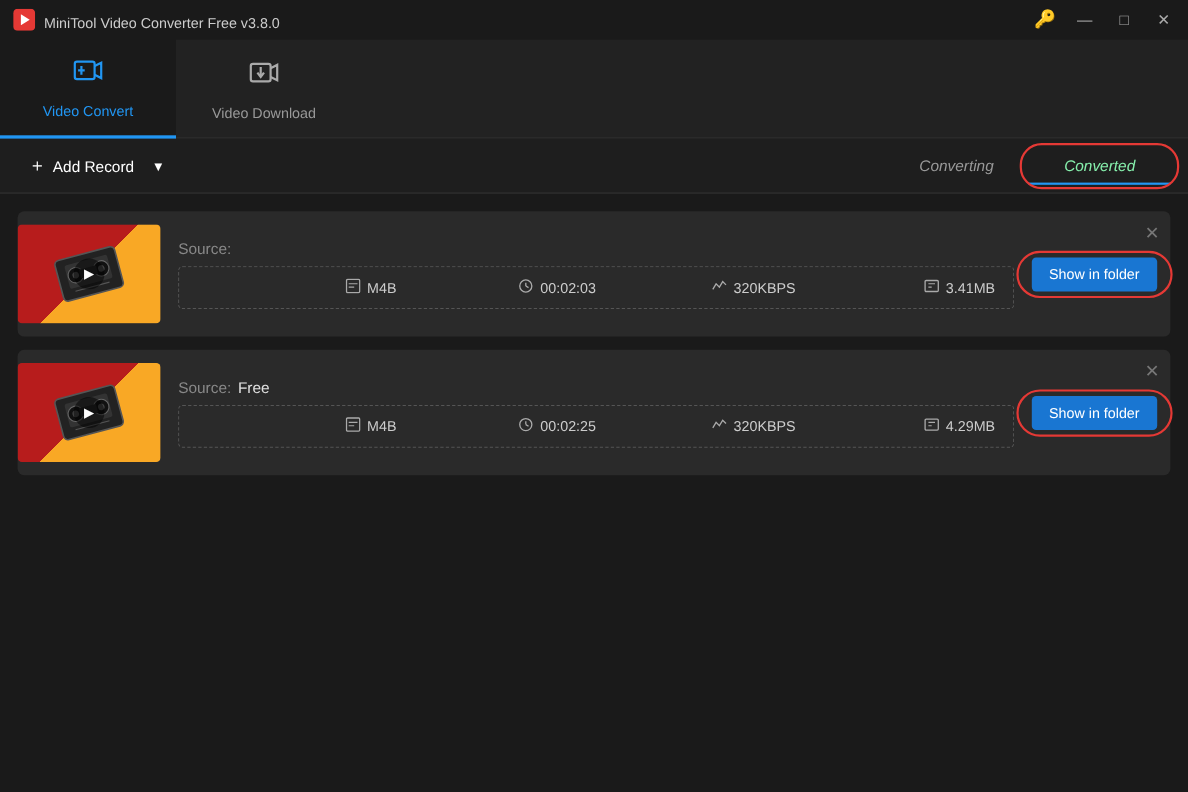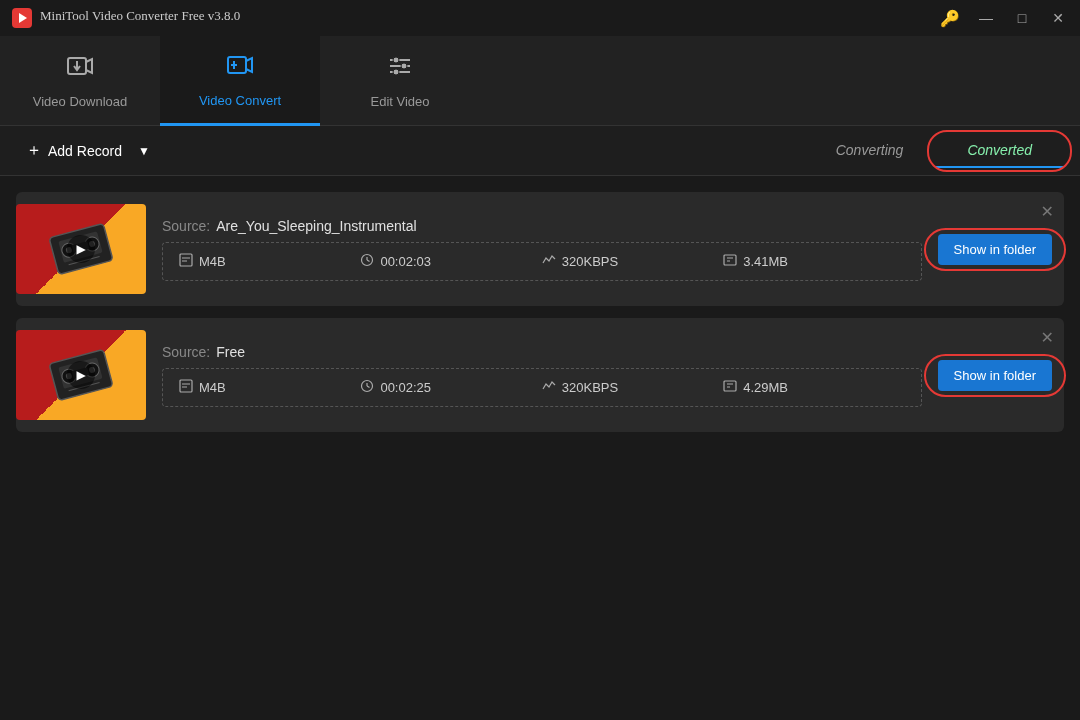--- a/index.html
+++ b/index.html
@@ -16,23 +16,22 @@
     .titlebar {
       height: 36px;
       background: #1a1a1a;
       display: flex;
       align-items: center;
       padding: 0 12px;
       justify-content: space-between;
     }
     .titlebar-left {
       display: flex;
-      align-items: flex-start;
+      align-items: flex-end;
       gap: 8px;
-      font-family: Liberation Serif, serif;
     }
     .app-logo {
       width: 20px;
       height: 20px;
     }
     .titlebar-title {
       font-size: 13px;
       color: #ccc;
     }
     .titlebar-controls {
@@ -225,20 +224,21 @@
       align-items: center;
       gap: 0;
     }
     .detail-item {
       display: flex;
       align-items: center;
       gap: 6px;
       flex: 1;
       font-size: 13px;
       color: #ccc;
+      justify-content: flex-end;
     }
     .detail-icon {
       color: #aaa;
       font-size: 14px;
     }
 
     .show-folder-btn {
       background: #1976d2;
       border: none;
       color: #fff;
@@ -286,54 +286,41 @@
   </div>
   <div class="titlebar-controls">
     <span style="cursor:pointer;color:#f9a825;font-size:16px;">🔑</span>
     <span class="titlebar-btn">—</span>
     <span class="titlebar-btn">□</span>
     <span class="titlebar-btn close-btn">✕</span>
   </div>
 </div>
 
 <div class="navbar">
+  <div class="nav-item active">
+    <span class="nav-icon">
+      <svg width="28" height="28" viewBox="0 0 28 28" fill="none">
+        <rect x="2" y="6" width="18" height="16" rx="2" stroke="#2196f3" stroke-width="2" fill="none"></rect>
+        <polyline points="20,10 26,7 26,21 20,18" stroke="#2196f3" stroke-width="2" fill="none"></polyline>
+        <line x1="8" y1="10" x2="8" y2="18" stroke="#2196f3" stroke-width="2"></line>
+        <line x1="5" y1="14" x2="11" y2="14" stroke="#2196f3" stroke-width="2"></line>
+      </svg>
+    </span>
+    <span style="color:#2196f3;font-size:13px;">Video Convert</span>
+  </div>
   <div class="nav-item">
     <span class="nav-icon">
       <svg width="28" height="28" viewBox="0 0 28 28" fill="none">
         <rect x="2" y="6" width="18" height="16" rx="2" stroke="#aaa" stroke-width="2" fill="none"></rect>
         <polyline points="20,10 26,7 26,21 20,18" stroke="#aaa" stroke-width="2" fill="none"></polyline>
         <line x1="11" y1="9" x2="11" y2="17" stroke="#aaa" stroke-width="2"></line>
         <polyline points="8,14 11,18 14,14" stroke="#aaa" stroke-width="2" fill="none"></polyline>
       </svg>
     </span>
     <span style="color:#999;font-size:13px;">Video Download</span>
-  </div>
-  <div class="nav-item active">
-    <span class="nav-icon">
-      <svg width="28" height="28" viewBox="0 0 28 28" fill="none">
-        <rect x="2" y="6" width="18" height="16" rx="2" stroke="#2196f3" stroke-width="2" fill="none"></rect>
-        <polyline points="20,10 26,7 26,21 20,18" stroke="#2196f3" stroke-width="2" fill="none"></polyline>
-        <line x1="8" y1="10" x2="8" y2="18" stroke="#2196f3" stroke-width="2"></line>
-        <line x1="5" y1="14" x2="11" y2="14" stroke="#2196f3" stroke-width="2"></line>
-      </svg>
-    </span>
-    <span style="color:#2196f3;font-size:13px;">Video Convert</span>
-  </div>
-  <div class="nav-item">
-    <span class="nav-icon">
-      <svg width="28" height="28" viewBox="0 0 28 28" fill="none">
-        <line x1="4" y1="8" x2="24" y2="8" stroke="#aaa" stroke-width="2"></line>
-        <line x1="4" y1="14" x2="24" y2="14" stroke="#aaa" stroke-width="2"></line>
-        <line x1="4" y1="20" x2="24" y2="20" stroke="#aaa" stroke-width="2"></line>
-        <circle cx="10" cy="8" r="3" fill="#aaa" stroke="#222" stroke-width="1"></circle>
-        <circle cx="18" cy="14" r="3" fill="#aaa" stroke="#222" stroke-width="1"></circle>
-        <circle cx="10" cy="20" r="3" fill="#aaa" stroke="#222" stroke-width="1"></circle>
-      </svg>
-    </span>
-    <span style="color:#999;font-size:13px;">Edit Video</span>
   </div>
 </div>
 
 <div class="toolbar">
   <button class="add-files-btn">
     <span class="add-files-icon">＋</span>
     <span>Add Record</span>
   </button>
   <button class="dropdown-arrow">▼</button>
 
@@ -365,21 +352,20 @@
           <rect x="22" y="19" width="16" height="8" rx="1" fill="#222"></rect>
           <line x1="14" y1="37" x2="46" y2="37" stroke="#555" stroke-width="1"></line>
         </svg>
       </div>
       <div class="play-overlay">▶</div>
     </div>
 
     <div class="file-info">
       <div class="file-source">
         <span class="source-label">Source:</span>
-        <span class="source-name">Are_You_Sleeping_Instrumental</span>
       </div>
       <div class="file-details">
         <div class="detail-item">
           <span class="detail-icon">
             <svg width="14" height="14" viewBox="0 0 14 14">
                 <rect x="1" y="1" width="12" height="12" rx="1" stroke="#aaa" stroke-width="1.2" fill="none"></rect>
                 <line x1="3" y1="5" x2="11" y2="5" stroke="#aaa" stroke-width="1"></line>
                 <line x1="3" y1="8" x2="8" y2="8" stroke="#aaa" stroke-width="1"></line>
               </svg>
           </span>

